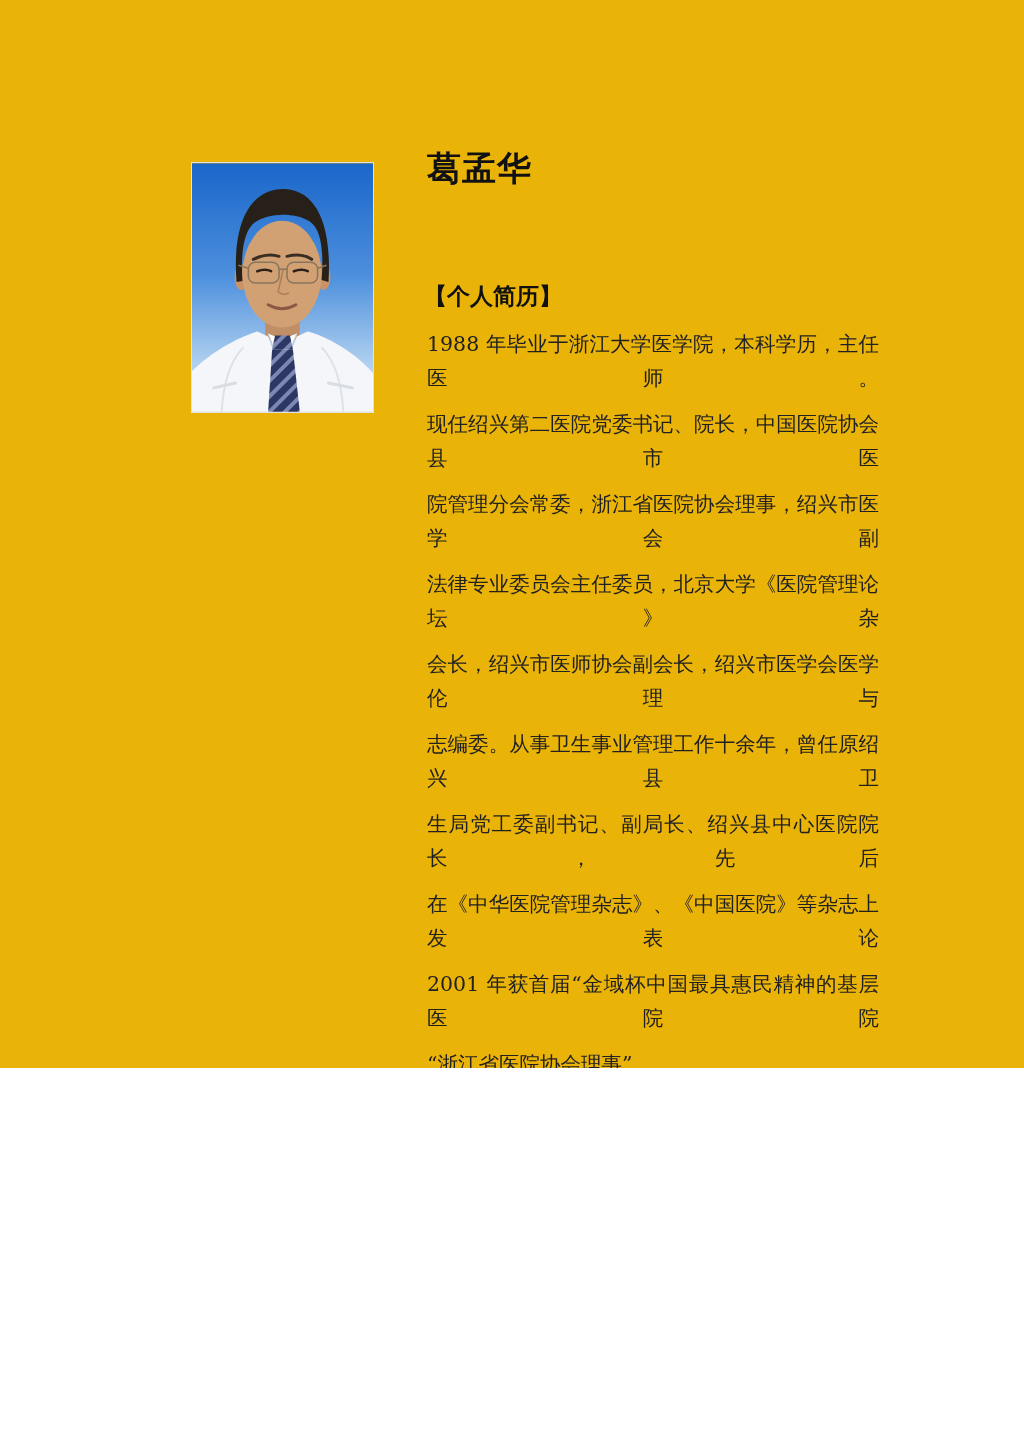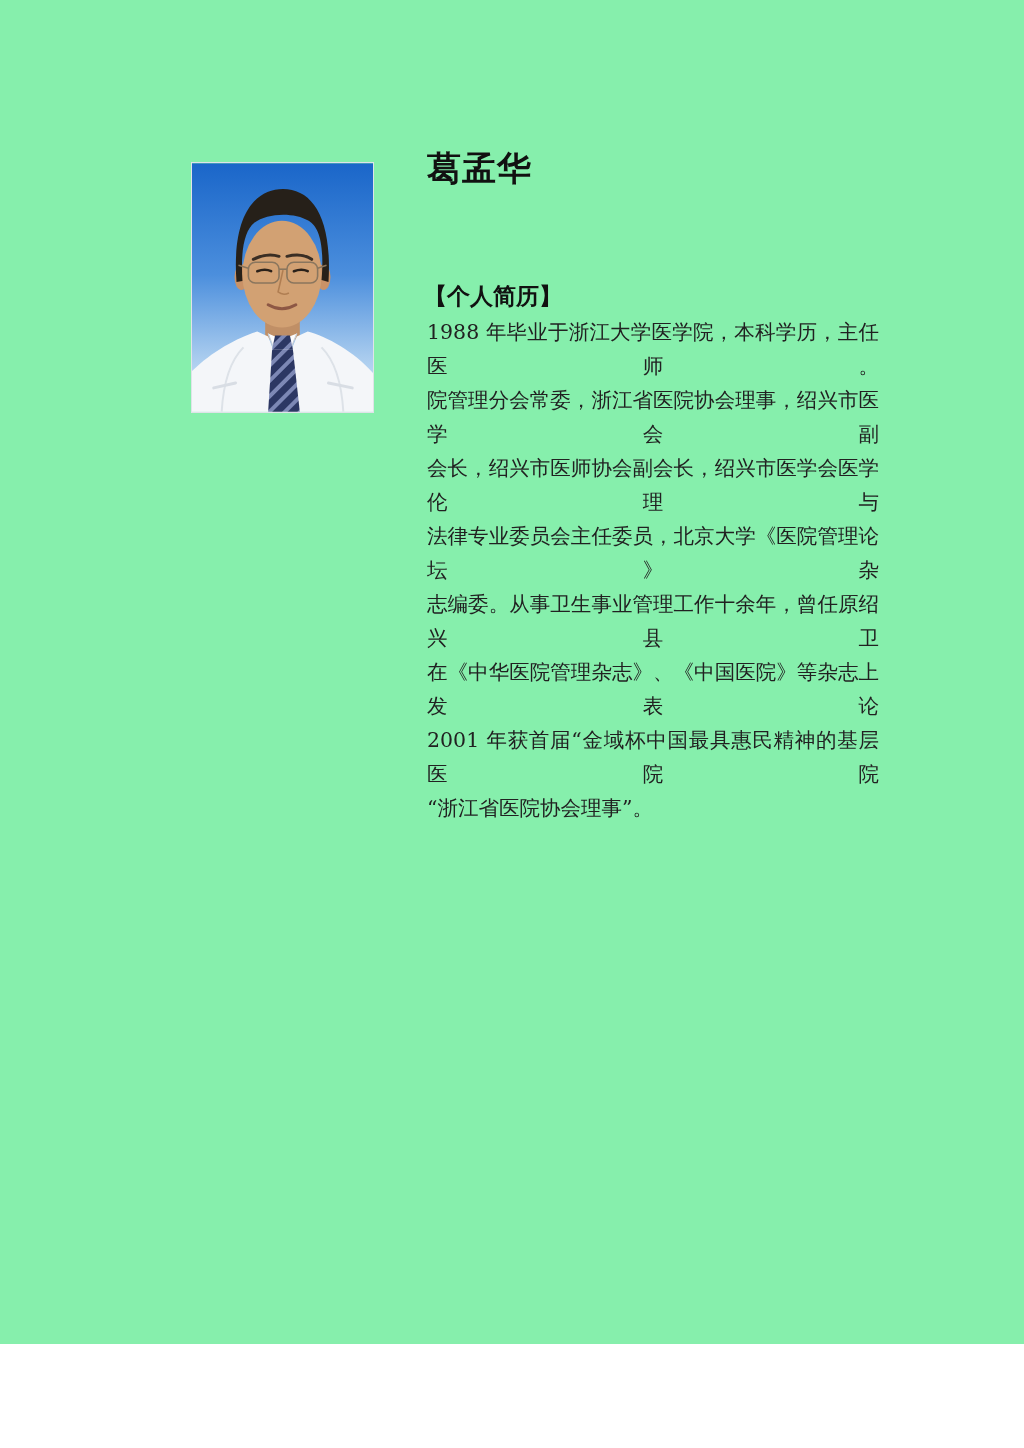--- a/index.html
+++ b/index.html
@@ -4,22 +4,22 @@
 <style>
   html, body {
     margin: 0;
     padding: 0;
     background: #ffffff;
     font-family: "Liberation Sans", sans-serif;
   }
   .page {
     position: relative;
     width: 1024px;
-    height: 1344px;
-    background: #86efac;
+    height: 1068px;
+    background: #eab308;
     overflow: hidden;
   }
   .photo {
     position: absolute;
     left: 191px;
     top: 162px;
     width: 183px;
     height: 251px;
     border: 1px solid #dfe3e8;
     box-sizing: border-box;
@@ -64,20 +64,21 @@
     width: 452px;
     font-size: 20.5px;
     line-height: 34px;
     color: #212121;
     font-family: "DejaVu Serif", serif;
   }
   .bio-line {
     text-align: justify;
     text-align-last: justify;
     text-justify: inter-ideograph;
+    margin-top: 12px;
   }
   .bio-line:last-child {
     text-align-last: left;
   }
 </style>
 </head>
 <body>
 
 <div class="page">
 
@@ -143,22 +144,24 @@
     </svg>
   </div>
 
   <div class="name">葛孟华</div>
 
 
   <div class="section-header">【个人简历】</div>
 
   <div class="bio">
     <div class="bio-line">1988 年毕业于浙江大学医学院，本科学历，主任医师。</div>
+    <div class="bio-line">现任绍兴第二医院党委书记、院长，中国医院协会县市医</div>
     <div class="bio-line">院管理分会常委，浙江省医院协会理事，绍兴市医学会副</div>
+    <div class="bio-line">法律专业委员会主任委员，北京大学《医院管理论坛》杂</div>
     <div class="bio-line">会长，绍兴市医师协会副会长，绍兴市医学会医学伦理与</div>
-    <div class="bio-line">法律专业委员会主任委员，北京大学《医院管理论坛》杂</div>
     <div class="bio-line">志编委。从事卫生事业管理工作十余年，曾任原绍兴县卫</div>
+    <div class="bio-line">生局党工委副书记、副局长、绍兴县中心医院院长，先后</div>
     <div class="bio-line">在《中华医院管理杂志》、《中国医院》等杂志上发表论</div>
     <div class="bio-line">2001 年获首届“金域杯中国最具惠民精神的基层医院院</div>
     <div class="bio-line">“浙江省医院协会理事”。</div>
   </div>
 
 </div>
 
 </body></html>

